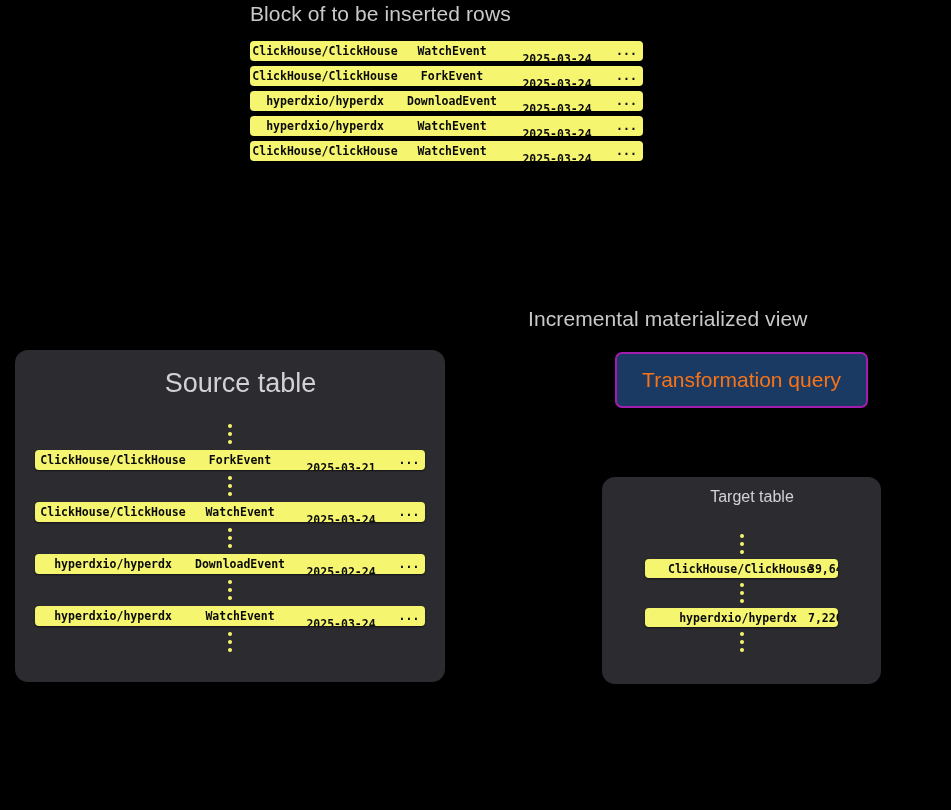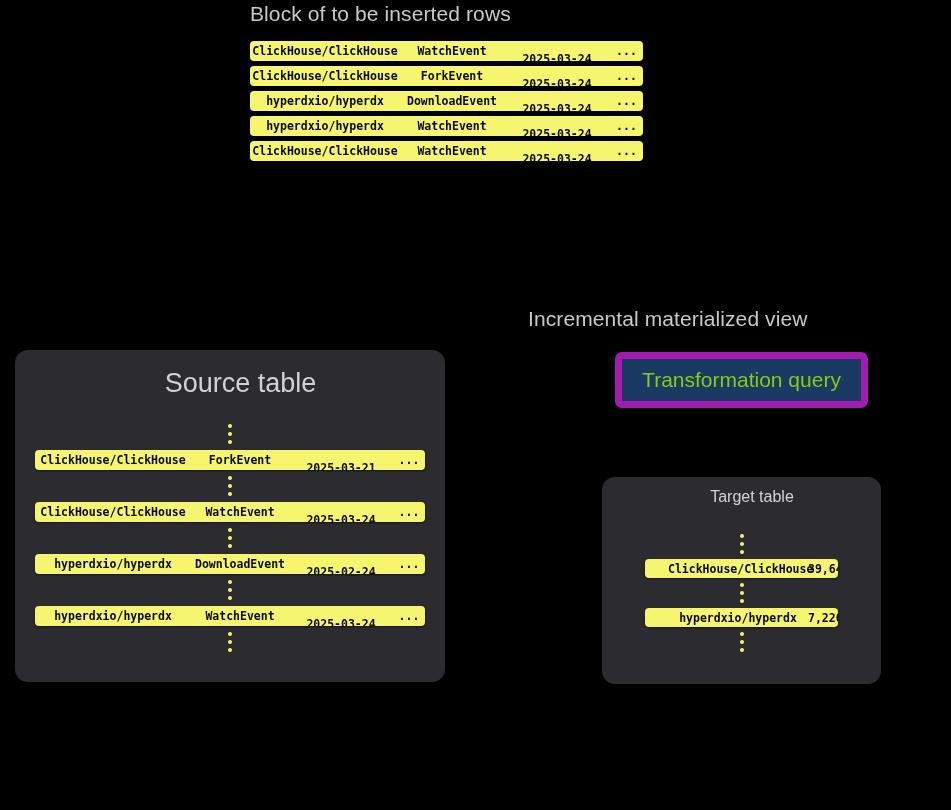--- a/index.html
+++ b/index.html
@@ -175,27 +175,27 @@
     left: 528px;
     top: 307px;
   }
   #query-box {
     position: absolute;
     left: 615px;
     top: 352px;
     width: 253px;
     height: 56px;
     background: #1b3a63;
-    border: 7px solid #a21caf;
+    border: 2px solid #a21caf;
     border-radius: 7px;
     box-sizing: border-box;
     display: flex;
     align-items: center;
     justify-content: center;
-    color: #84cc16;
+    color: #f97316;
     font-size: 21px;
     font-family: "Liberation Sans", sans-serif;
     white-space: nowrap;
   }
 </style>
 </head>
 <body>
 
 <div class="stage">
 

